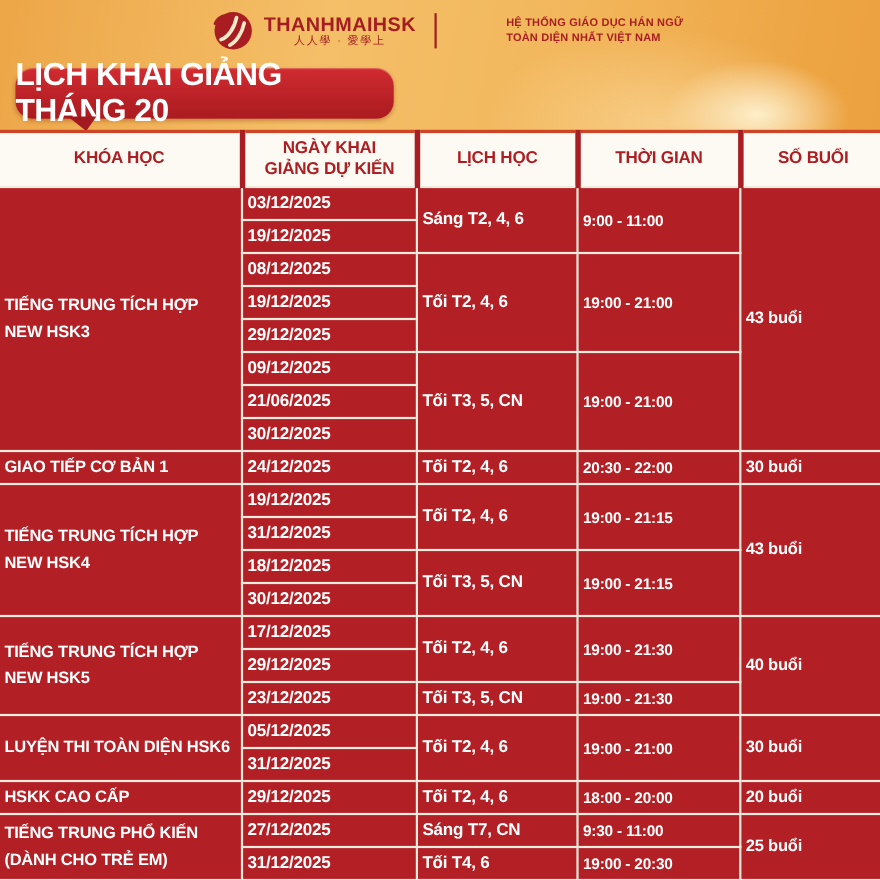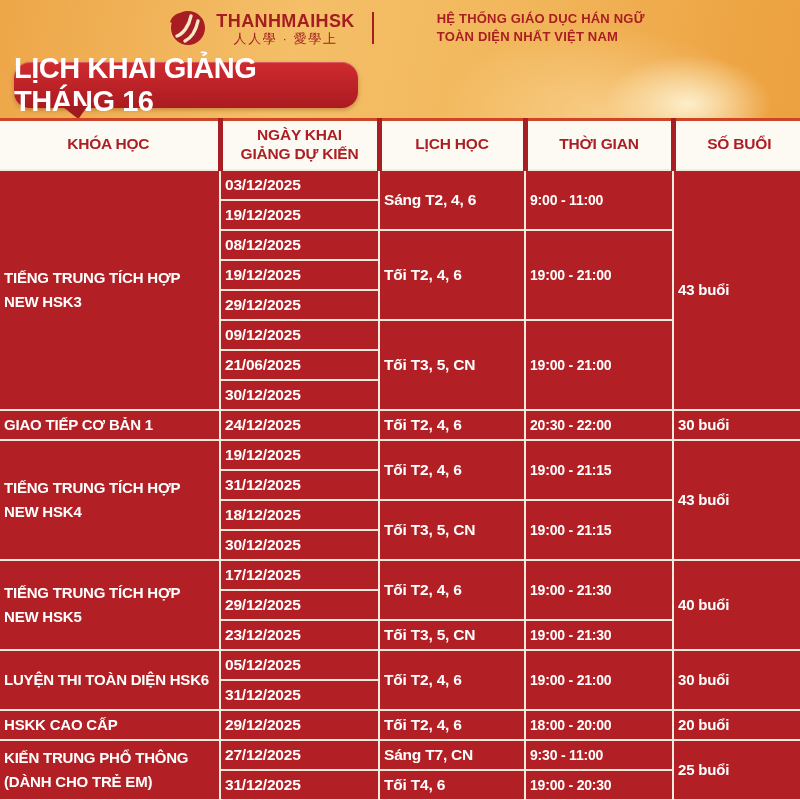--- a/index.html
+++ b/index.html
@@ -11,23 +11,23 @@
       radial-gradient(220px 120px at 75% 14%, rgba(255,233,185,.5), transparent 72%),
       radial-gradient(260px 160px at 40% 95%, rgba(255,226,170,.35), transparent 70%),
       linear-gradient(100deg,#eda648 0%,#f4bf68 32%,#f2b75c 55%,#eda443 80%,#e99c3a 100%);
   }
   
   .brand-bar{position:absolute;top:6px;left:0;right:0;height:44px;
     display:flex;align-items:center;justify-content:center;gap:9px;padding-left:12px;}
   .logo-svg{width:40px;height:40px;display:block;}
   .brand-text{display:flex;flex-direction:column;align-items:center;line-height:1;}
   .brand-name{font-size:18px;font-weight:bold;color:#a31d21;letter-spacing:.4px;}
-  .brand-cn{font-size:13px;color:#a31d21;letter-spacing:1.6px;margin-top:2px;}
+  .brand-cn{font-size:10px;color:#a31d21;letter-spacing:1.6px;margin-top:2px;}
   .brand-divider{width:2px;height:32px;background:#a31d21;margin:0 6px 0 8px;}
-  .brand-tagline{font-size:13px;font-weight:bold;color:#a81e22;line-height:1.35;letter-spacing:.2px;margin-left:48px;}
+  .brand-tagline{font-size:10px;font-weight:bold;color:#a81e22;line-height:1.35;letter-spacing:.2px;margin-left:48px;}
   
   .title-bubble{position:absolute;left:14px;top:62px;width:344px;height:46px;
     background:linear-gradient(#d02b30,#aa1b20);border-radius:16px;
     display:flex;align-items:center;justify-content:center;
     color:#fff;font-size:29px;font-weight:bold;letter-spacing:-.5px;
     box-shadow:0 2px 4px rgba(120,40,10,.35), inset 0 1px 0 rgba(255,255,255,.22);}
   .bubble-tail{position:absolute;left:46px;bottom:-11px;width:0;height:0;
     border-left:20px solid transparent;border-right:6px solid transparent;
     border-top:13px solid #a21a1f;transform:skewX(-14deg);}
   .mode-box{position:absolute;right:6px;top:64px;width:172px;height:46px;
@@ -69,21 +69,21 @@
       <div class="brand-cn">人人學 · 愛學上</div>
     </div>
     <div class="brand-divider"></div>
     <div class="brand-tagline">
       <div>HỆ THỐNG GIÁO DỤC HÁN NGỮ</div>
       <div>TOÀN DIỆN NHẤT VIỆT NAM</div>
     </div>
   </div>
 
   <div class="title-bubble">
-    <span>LỊCH KHAI GIẢNG THÁNG 16</span>
+    <span>LỊCH KHAI GIẢNG THÁNG 20</span>
     <div class="bubble-tail"></div>
   </div>
 
   <div class="table-wrap">
     <table>
       <colgroup>
         <col style="width:221px">
           <col style="width:159px">
           <col style="width:146px">
           <col style="width:148px">
@@ -198,21 +198,21 @@
             <td class="course">
               <div>HSKK CAO CẤP</div>
             </td>
             <td class="date">29/12/2025</td>
             <td class="sched">Tối T2, 4, 6</td>
             <td class="time">18:00 - 20:00</td>
             <td class="count">20 buổi</td>
           </tr>
           <tr>
             <td class="course" rowspan="2">
-              <div>KIẾN TRUNG PHỔ THÔNG</div>
+              <div>TIẾNG TRUNG PHỔ KIẾN</div>
               <div>(DÀNH CHO TRẺ EM)</div>
             </td>
             <td class="date">27/12/2025</td>
             <td class="sched">Sáng T7, CN</td>
             <td class="time">9:30 - 11:00</td>
             <td class="count" rowspan="2">25 buổi</td>
           </tr>
           <tr>
             <td class="date">31/12/2025</td>
             <td class="sched">Tối T4, 6</td>

